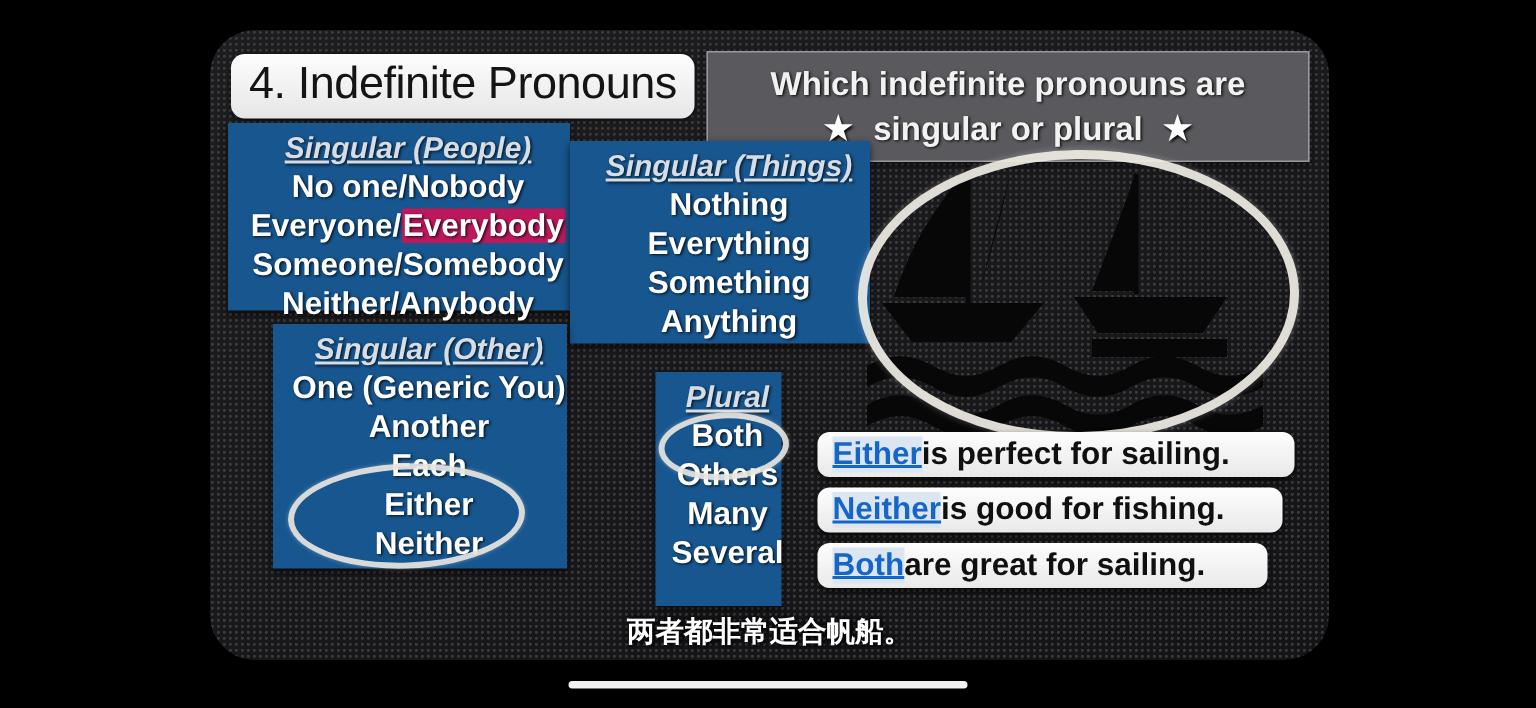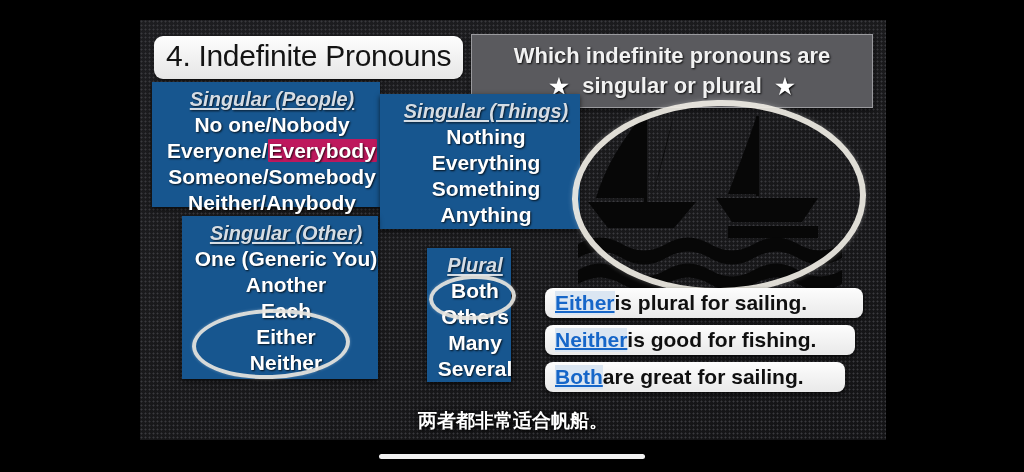--- a/index.html
+++ b/index.html
@@ -9,20 +9,21 @@
   #screen{position:relative;width:1024px;height:472px;background:#000;overflow:hidden;}
 
   
   #video{
     position:absolute;left:140px;top:20px;width:746px;height:420px;
     background:
       radial-gradient(circle at 1.5px 1.5px, #3a3a3e 0.9px, transparent 1.1px) 0 0/4px 4px,
       linear-gradient(160deg,#1d1d20 0%,#1a1a1c 40%,#141416 100%);
     background-color:#1b1b1e;
     overflow:hidden;
+    border-radius:30px;
   }
 
   
   #title-pill{
     position:absolute;left:14px;top:16px;
     padding:2px 12px 5px 12px;border-radius:9px;
     background:linear-gradient(#fdfdfd,#e6e6e6);
     color:#141414;font-size:30px;line-height:36px;font-weight:400;
     letter-spacing:-0.3px;white-space:nowrap;
     box-shadow:0 1px 3px rgba(0,0,0,.7);
@@ -58,21 +59,21 @@
     color:#ffffff;font-weight:bold;font-size:21px;line-height:26px;
     text-shadow:1px 1px 2px rgba(0,0,0,.8);white-space:nowrap;
     position:relative;
   }
   .bx-item.small{font-size:21px;}
   .hl{background:#be185d;border-radius:1px;padding:0 1px;}
 
   #box-people{left:12px;top:62px;width:228px;height:125px;}
   #box-things{left:240px;top:74px;width:200px;height:135px;}
   #box-other {left:42px;top:196px;width:196px;height:163px;}
-  #box-plural{left:287px;top:228px;width:84px;height:134px;}
+  #box-plural{left:297px;top:228px;width:84px;height:156px;}
 
   
   .ellipse{
     position:absolute;border:4px solid #e8e6e0;border-radius:50%;
     box-shadow:0 0 3px rgba(255,255,255,.35);
     transform:rotate(-2deg);pointer-events:none;opacity:.92;
   }
   #ell-either{left:10px;top:93px;width:150px;height:62px;}
   #ell-both{left:2px;top:27px;width:79px;height:37px;transform:rotate(-3deg);}
   #ell-boat{
@@ -179,21 +180,21 @@
       <rect x="178" y="18" width="3" height="80" fill="#070707"></rect>
       <path d="M138 100 L240 100 L224 124 L154 124 Z" fill="#070707"></path>
       <rect x="150" y="128" width="90" height="12" fill="#070707"></rect>
       <path d="M0 146 q22 -13 44 0 q22 13 44 0 q22 -13 44 0 q22 13 44 0 q22 -13 44 0 q22 13 44 0 l0 14 q-22 13 -44 0 q-22 -13 -44 0 q-22 13 -44 0 q-22 -13 -44 0 q-22 13 -44 0 q-22 -13 -44 0 Z" fill="#070707"></path>
       <path d="M0 172 q22 -13 44 0 q22 13 44 0 q22 -13 44 0 q22 13 44 0 q22 -13 44 0 q22 13 44 0 l0 14 q-22 13 -44 0 q-22 -13 -44 0 q-22 13 -44 0 q-22 -13 -44 0 q-22 13 -44 0 q-22 -13 -44 0 Z" fill="#070707"></path>
     </svg>
     <div id="ell-boat"></div>
 
     <div class="sent" id="sent1">
       <span class="kw">Either</span>
-      <span class="rest"> is plural for sailing.</span>
+      <span class="rest"> is perfect for sailing.</span>
     </div>
     <div class="sent" id="sent2">
       <span class="kw">Neither</span>
       <span class="rest"> is good for fishing.</span>
     </div>
     <div class="sent" id="sent3">
       <span class="kw">Both</span>
       <span class="rest"> are great for sailing.</span>
     </div>
 

